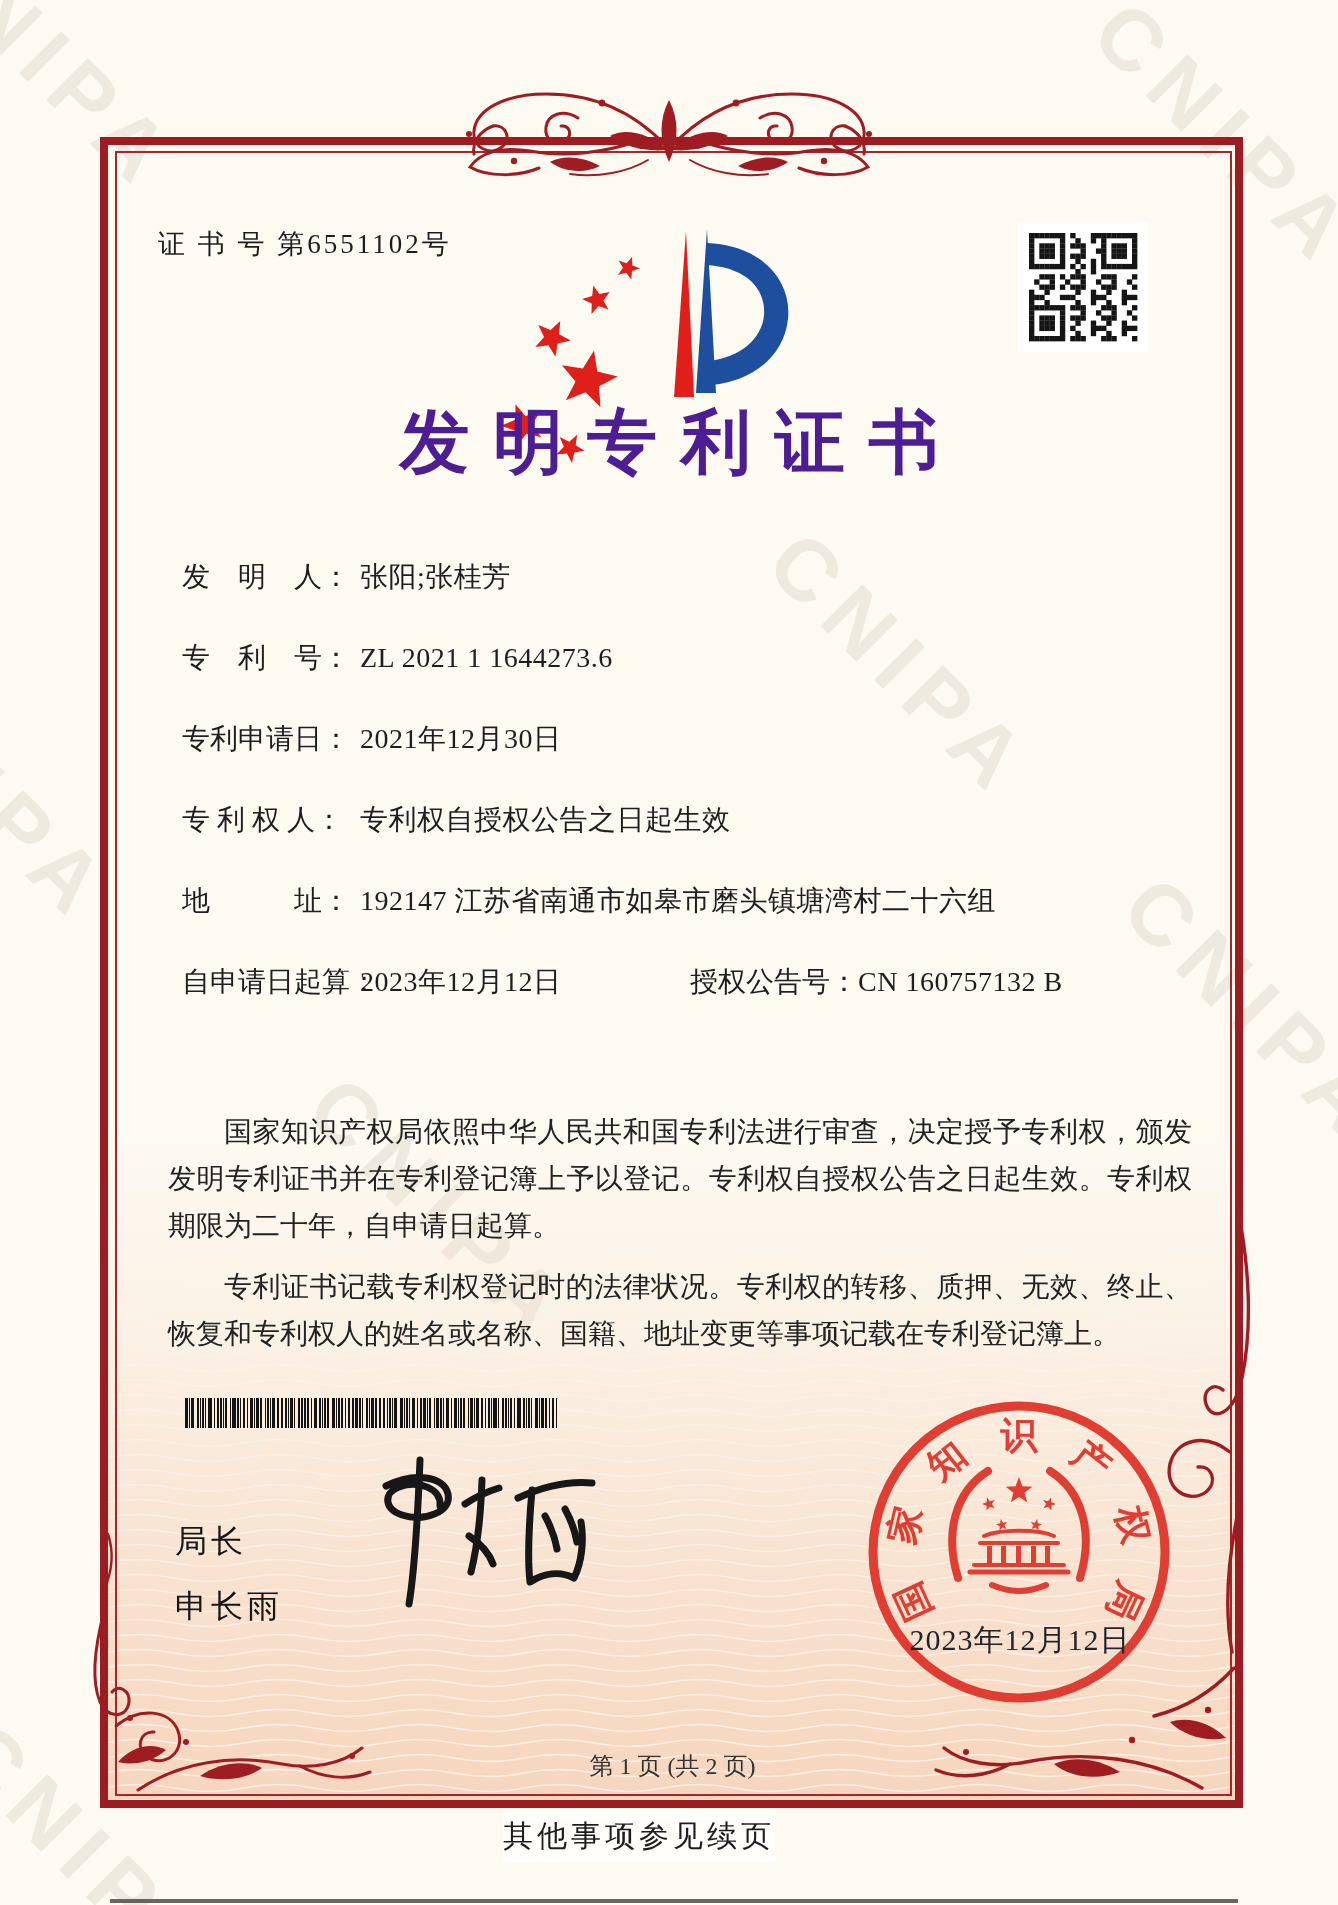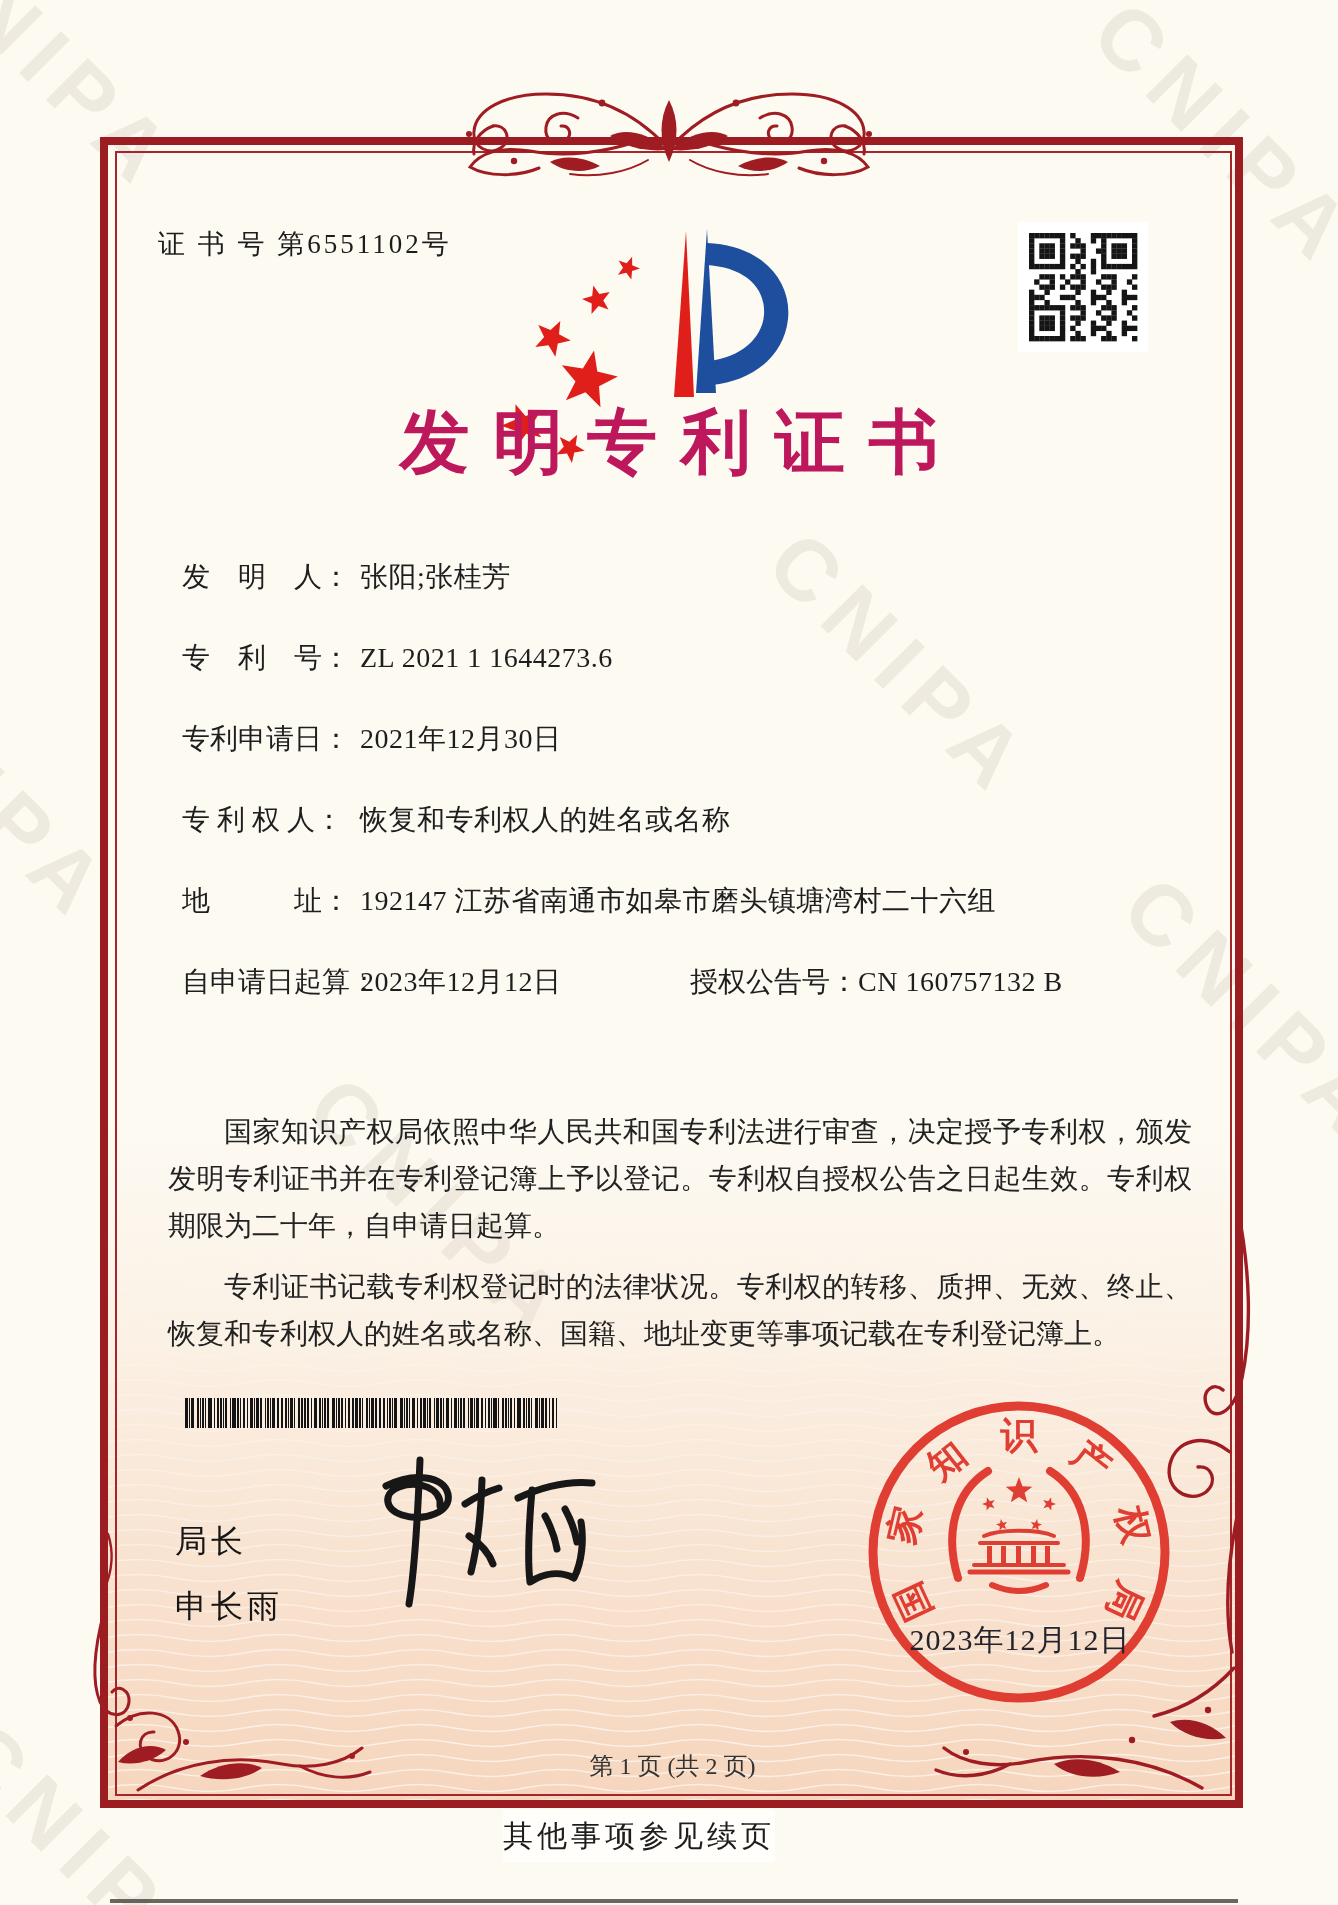--- a/index.html
+++ b/index.html
@@ -17,21 +17,21 @@
   svg.waves{left:104px;top:1255px;width:1137px;height:549px;z-index:1;position:absolute;}
   
   .border-outer{left:100px;top:137px;width:1127px;height:1655px;border:8px solid #9b1c21;z-index:2;}
   .border-inner{left:115px;top:151px;width:1113px;height:1641px;border:2px solid #a5262a;z-index:2;}
   svg.ornaments{left:0;top:0;width:1338px;height:1905px;z-index:3;position:absolute;pointer-events:none;}
   
   .cert-no{left:158px;top:226px;font-size:27px;color:#1c1c1c;letter-spacing:3px;z-index:4;}
   svg.logo{left:500px;top:215px;width:300px;height:270px;z-index:4;position:absolute;}
   svg.qr{left:1018px;top:222px;width:130px;height:130px;z-index:4;position:absolute;background:#ffffff;}
   .title{left:0;top:396px;width:1338px;text-align:center;font-size:70px;font-weight:bold;
-         color:#be185d;letter-spacing:0.34em;text-indent:0.34em;z-index:4;}
+         color:#4c1d95;letter-spacing:0.34em;text-indent:0.34em;z-index:4;}
   
   .fields{left:182px;top:536px;width:930px;z-index:4;font-size:28px;color:#1e1e1e;}
   .row{height:81px;line-height:81px;white-space:nowrap;}
   .flabel{display:inline-block;width:178px;}
   .fvalue{letter-spacing:0.5px;}
   .grant-row .fvalue.first{display:inline-block;width:300px;}
   .grant-row .flabel.second{width:178px;margin-left:20px;text-align:right;}
   
   .paras{left:168px;top:1108px;width:1024px;z-index:4;font-size:28px;color:#222;}
   .paras p{margin:0 0 14px 0;line-height:47px;text-indent:2em;text-align:justify;}
@@ -395,21 +395,21 @@
     <div class="row">
       <span class="flabel">发　明　人：</span><span class="fvalue">张阳;张桂芳</span>
     </div>
     <div class="row">
       <span class="flabel">专　利　号：</span><span class="fvalue">ZL 2021 1 1644273.6</span>
     </div>
     <div class="row">
       <span class="flabel">专利申请日：</span><span class="fvalue">2021年12月30日</span>
     </div>
     <div class="row">
-      <span class="flabel">专 利 权 人：</span><span class="fvalue">恢复和专利权人的姓名或名称</span>
+      <span class="flabel">专 利 权 人：</span><span class="fvalue">专利权自授权公告之日起生效</span>
     </div>
     <div class="row">
       <span class="flabel">地　　　址：</span><span class="fvalue">192147 江苏省南通市如皋市磨头镇塘湾村二十六组</span>
     </div>
     <div class="row grant-row">
       <span class="flabel">自申请日起算：</span><span class="fvalue first">2023年12月12日</span><span class="flabel second">授权公告号：</span><span class="fvalue">CN 160757132 B</span>
     </div>
   </div>
 
   <div class="abs paras">

